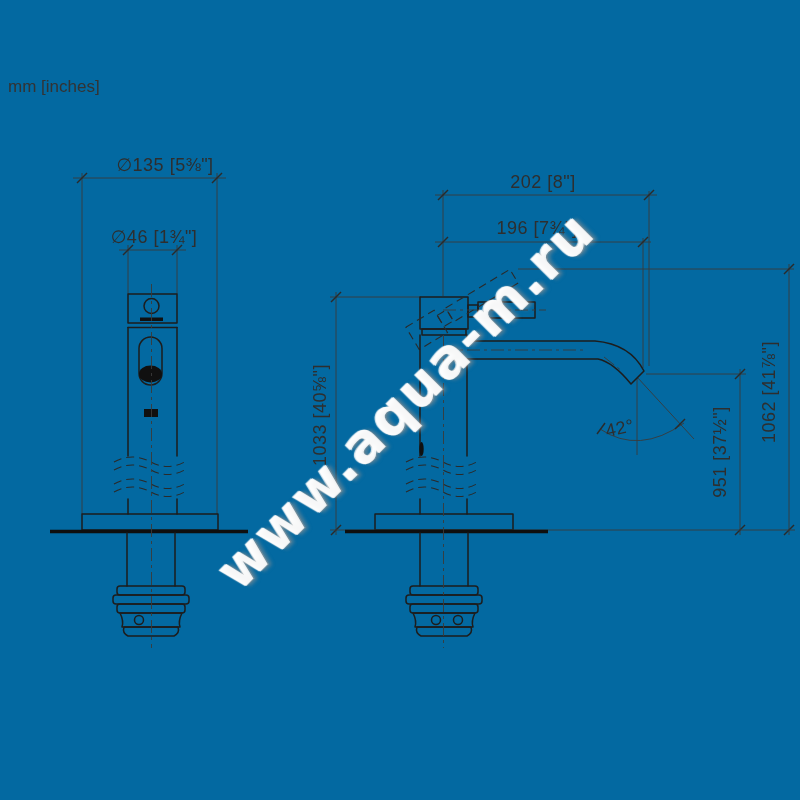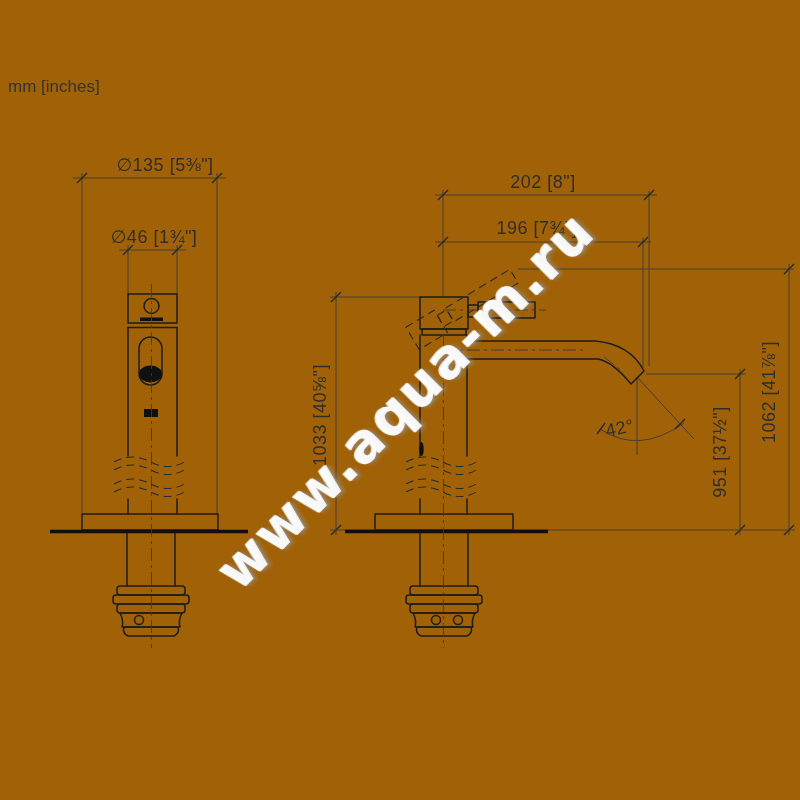--- a/index.html
+++ b/index.html
@@ -1,16 +1,16 @@
 <!DOCTYPE html>
 <html><head>
 <meta charset="utf-8">
 <style>
   html,body{margin:0;padding:0;background:#ffffff;}
-  #stage{position:relative;width:800px;height:800px;background:#a16207;overflow:hidden;
+  #stage{position:relative;width:800px;height:800px;background:#0369a1;overflow:hidden;
          font-family:"Liberation Sans",sans-serif;}
   svg{position:absolute;left:0;top:0;}
   svg text{font-family:"Liberation Sans",sans-serif;fill:#2e2e2e;}
   .dimtxt{font-size:18px;letter-spacing:0.5px;}
   .unitstxt{font-size:17px;fill:#333;}
   
   .body{stroke:#1d1d1d;stroke-width:1.5;fill:none;stroke-linejoin:round;stroke-linecap:round;}
   .xln{stroke:#3a3a3a;stroke-width:0.9;fill:none;}
   .tick{stroke:#2a2a2a;stroke-width:1.4;}
   .cl{stroke:#3a3a3a;stroke-width:0.9;fill:none;stroke-dasharray:13 4 3 4;}

